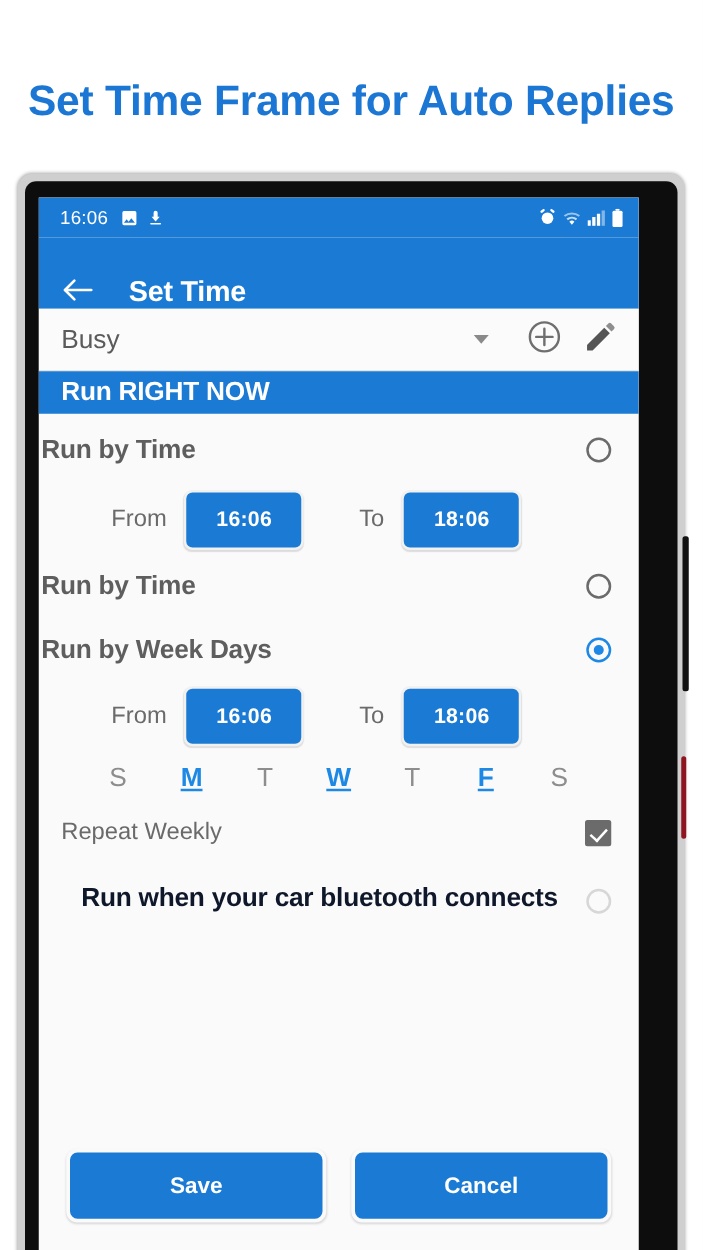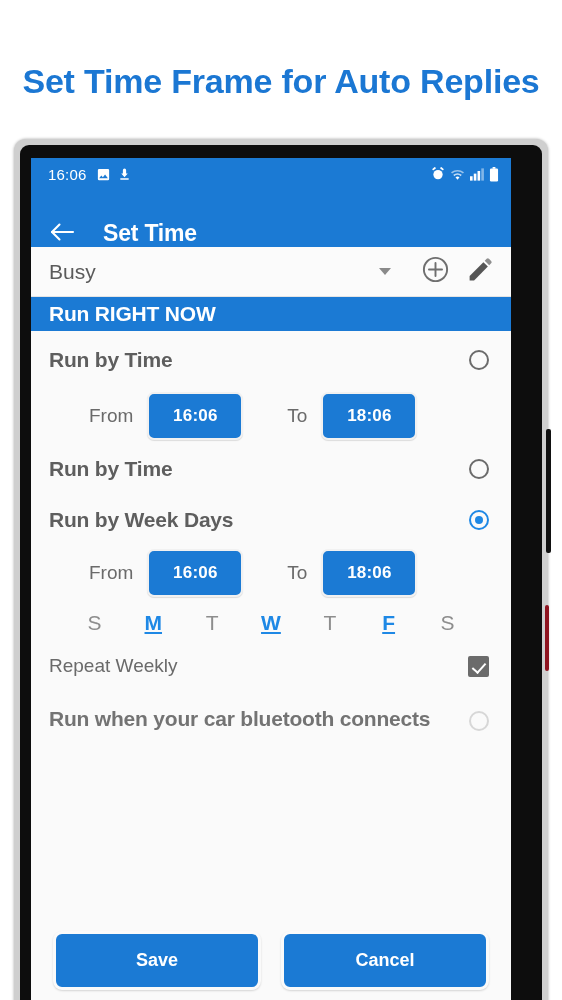--- a/index.html
+++ b/index.html
@@ -131,30 +131,30 @@
     color: #ffffff;
     font-size: 21px;
     font-weight: bold;
     letter-spacing: -0.2px;
   }
 
   
   .opt-row {
     display: flex;
     align-items: center;
-    padding: 0 22px 0 18px;
+    padding: 0 22px 0 2px;
   }
   .opt-label {
     font-size: 21px;
     font-weight: bold;
     color: #5e5e5e;
     flex: 1;
     letter-spacing: -0.2px;
   }
-  .opt-label.disabled { color: #737373; line-height: 1.22; }
+  .opt-label.disabled { color: #0f172a; line-height: 1.22; margin-left: 32px; }
 
   .radio {
     width: 20px; height: 20px;
     border: 2px solid #6b6b6b;
     border-radius: 50%;
     flex: none;
   }
   .radio.disabled { border-color: #d7d7d7; }
   .radio.checked {
     border-color: #1e88e5;
@@ -247,21 +247,21 @@
   }
   .checkbox.unchecked {
     background: transparent;
     border-color: #d7d7d7;
   }
   .checkbox.unchecked::after { display: none; }
 
   
   .btn-row {
     position: absolute;
-    left: 0; bottom: 0;
+    left: 0; bottom: 12px;
     width: 480px;
     display: flex;
     justify-content: space-between;
     padding: 0 22px 10px 22px;
   }
   .action-btn {
     width: 208px;
     background: #1b7ad4;
     color: #fff;
     font-size: 18px;

